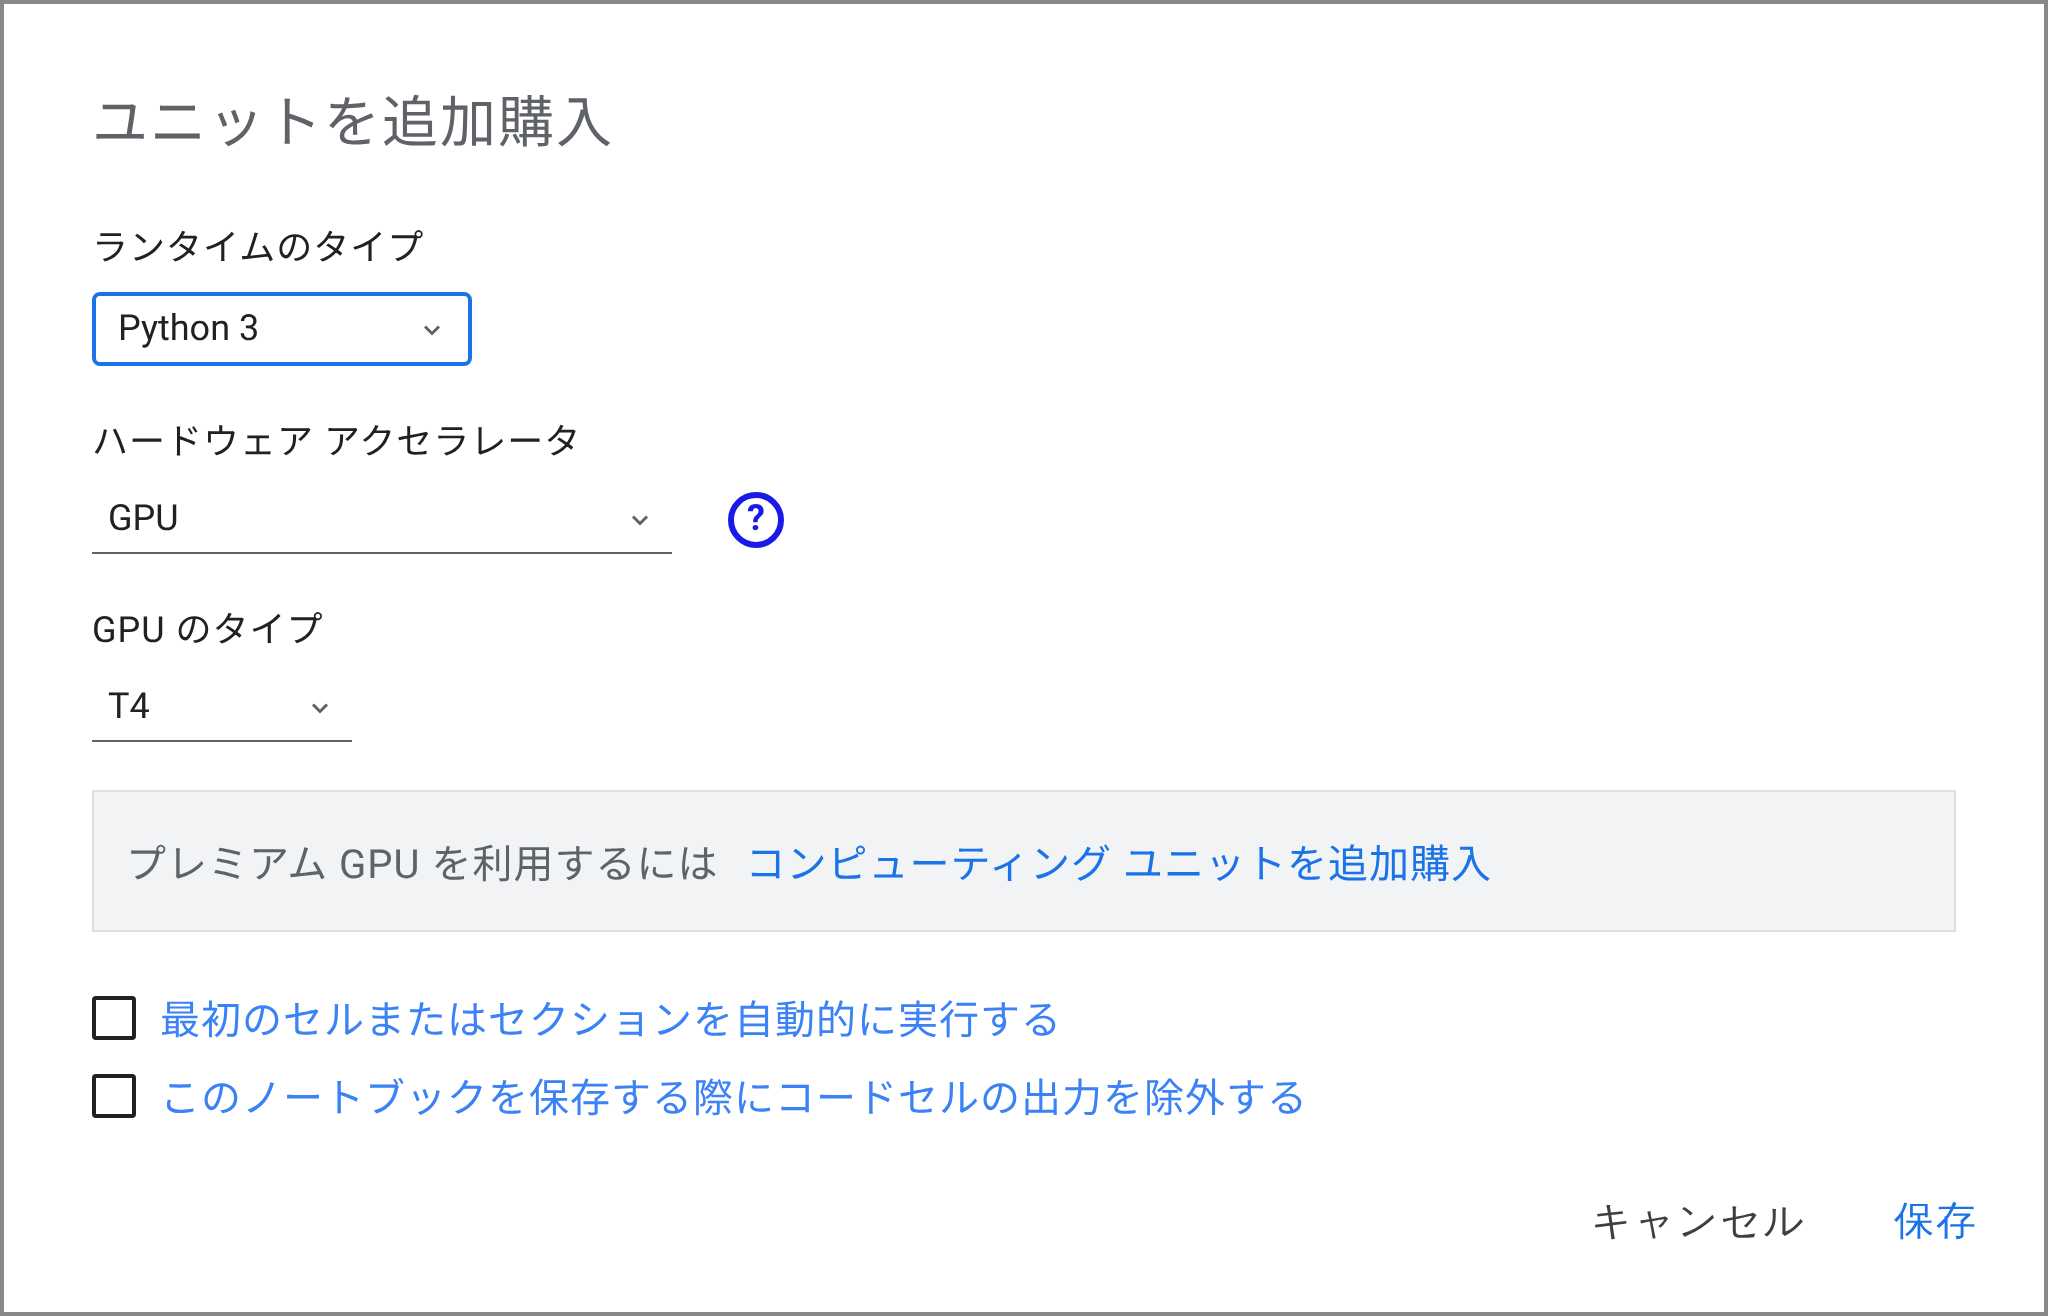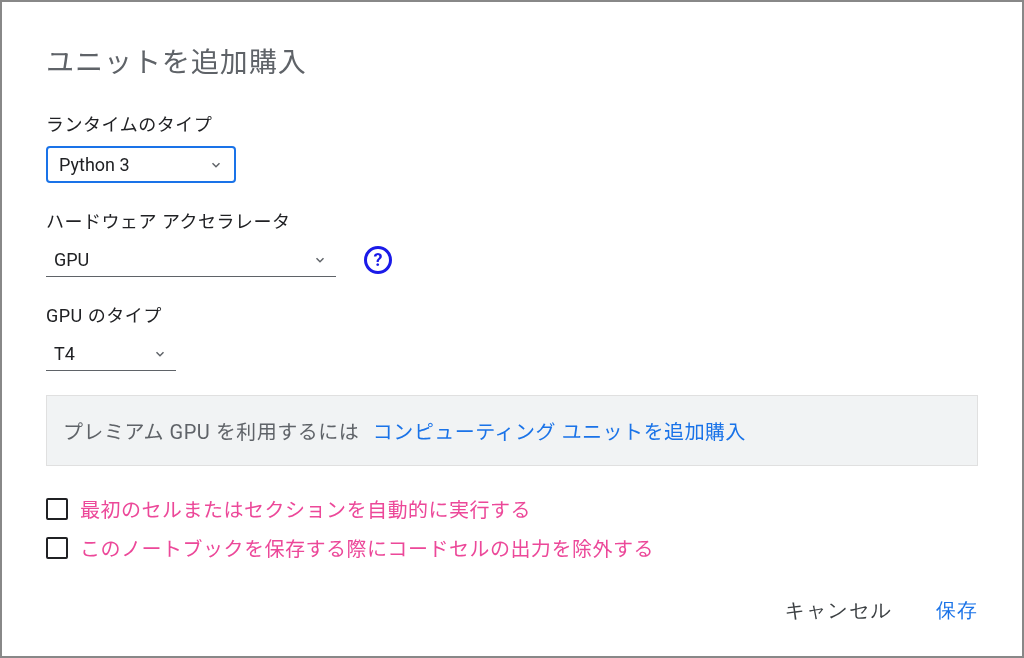--- a/index.html
+++ b/index.html
@@ -113,27 +113,27 @@
     .checkbox {
       width: 22px;
       height: 22px;
       border: 2.2px solid #202124;
       border-radius: 2px;
       cursor: pointer;
       flex-shrink: 0;
     }
     .checkbox-label {
       font-size: 20px;
-      color: #ec4899;
+      color: #3b82f6;
       letter-spacing: 0.5px;
     }
     .dialog-actions {
       position: absolute;
       bottom: 24px;
-      right: 40px;
+      right: 29px;
       display: flex;
       gap: 36px;
       align-items: center;
     }
     .btn {
       font-size: 20px;
       cursor: pointer;
       background: none;
       border: none;
       padding: 8px 4px;

